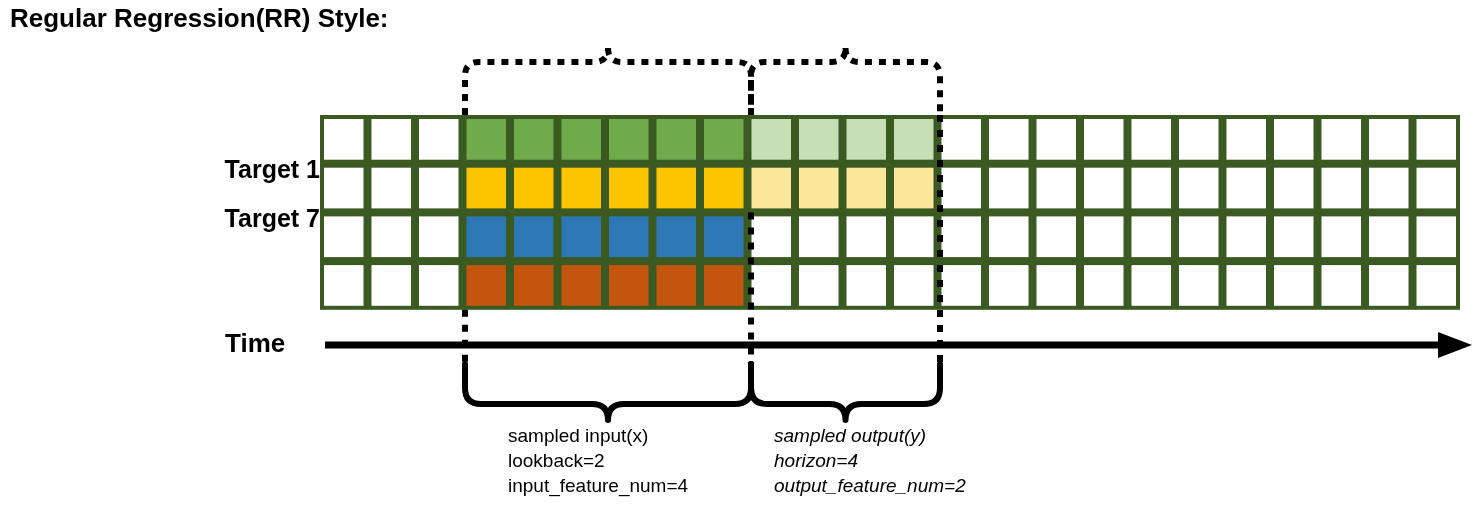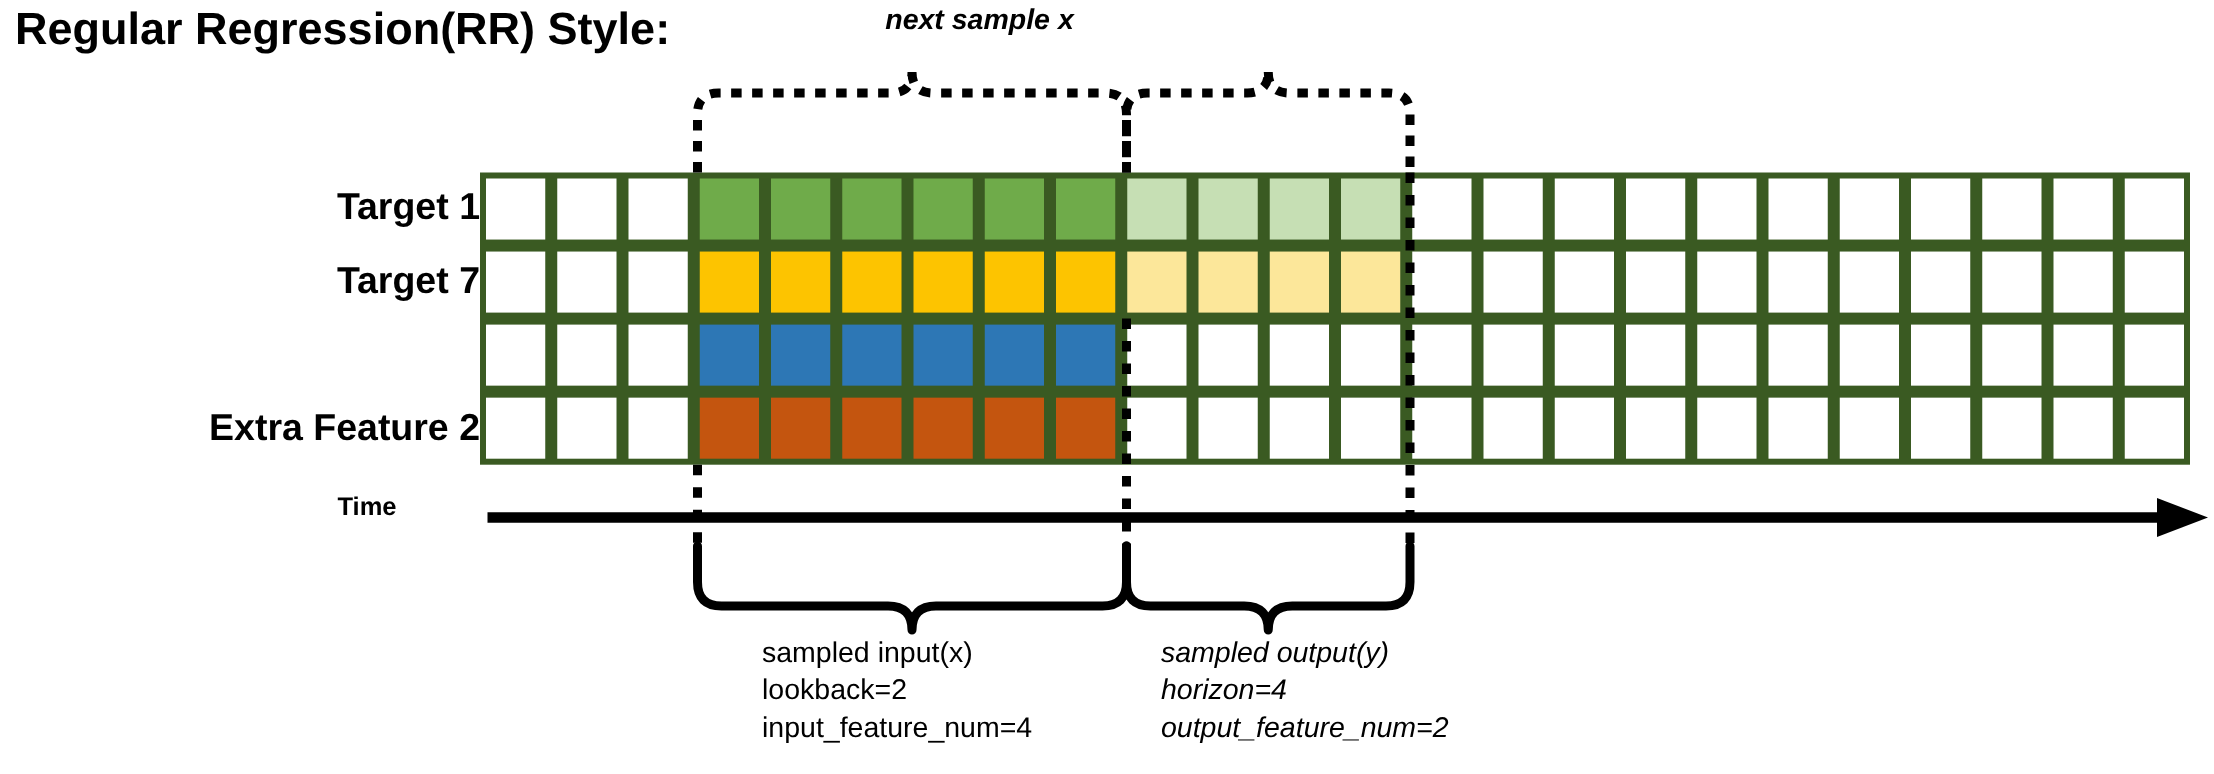--- a/index.html
+++ b/index.html
@@ -7,63 +7,62 @@
     width:1476px;height:516px;
     background:#ffffff;
     font-family:"Liberation Sans", sans-serif;
     overflow:hidden;
     position:relative;
   }
   #stage{position:absolute;left:0;top:0;width:1476px;height:516px;}
 
   .title{
     position:absolute;left:10px;top:3px;
-    font-size:30px;font-weight:700;color:#000;
+    font-size:26px;font-weight:700;color:#000;
     letter-spacing:0px;white-space:nowrap;
   }
 
   .toplabel{
     position:absolute;
     font-size:19px;font-style:italic;font-weight:600;color:#000;
     white-space:nowrap;text-align:center;
   }
 
   .rowlabel{
     position:absolute;
     font-size:25px;font-weight:700;color:#000;
     white-space:nowrap;text-align:right;
     right:1156px;
+    margin-top:31px;
   }
 
   .timelabel{
     position:absolute;left:225px;top:328px;
-    font-size:17px;font-weight:700;color:#000;
+    font-size:26px;font-weight:700;color:#000;
     white-space:nowrap;
   }
 
   .caption{
     position:absolute;
     font-size:19px;font-weight:400;color:#000;
     white-space:pre;line-height:25px;
   }
 
   svg#art{position:absolute;left:0;top:0;width:1476px;height:516px;overflow:visible;}
 </style>
 </head>
 <body>
 
 <div id="stage">
 
   <div class="title">Regular Regression(RR) Style:</div>
 
-  <div class="toplabel" style="left:553px;top:3px;width:200px;">next sample x</div>
 
   <div class="rowlabel" style="top:124px;">Target 1</div>
   <div class="rowlabel" style="top:173px;">Target 7</div>
-  <div class="rowlabel" style="top:271px;">Extra Feature 2</div>
 
   <div class="timelabel">Time</div>
 
   <div class="caption" style="left:508px;top:423px;">sampled input(x)
 lookback=2
 input_feature_num=4</div>
   <div class="caption" style="left:774px;top:423px;font-style:italic;">sampled output(y)
 horizon=4
 output_feature_num=2</div>
 

